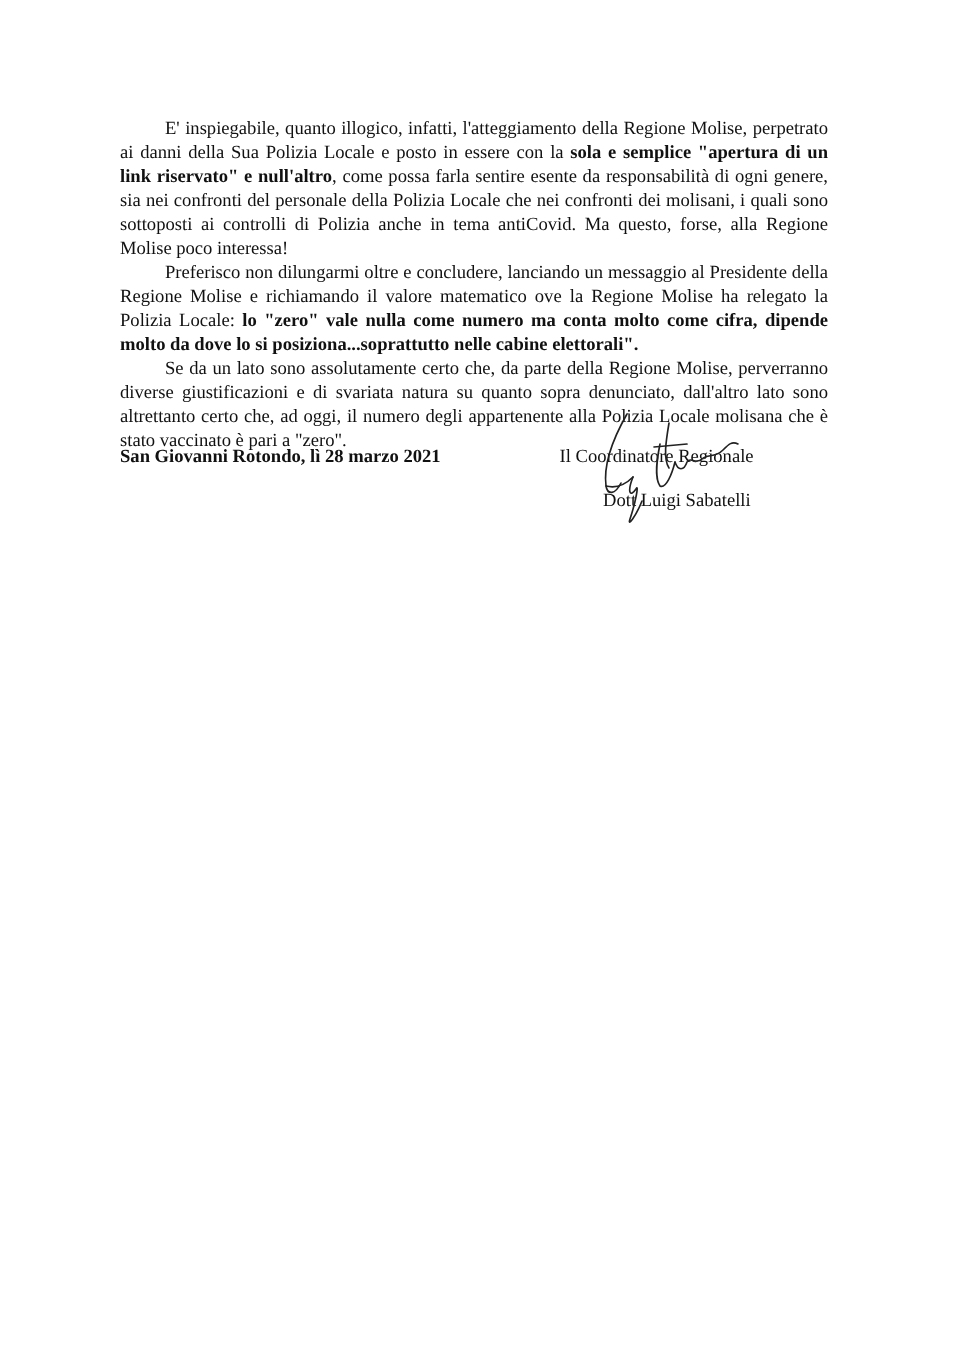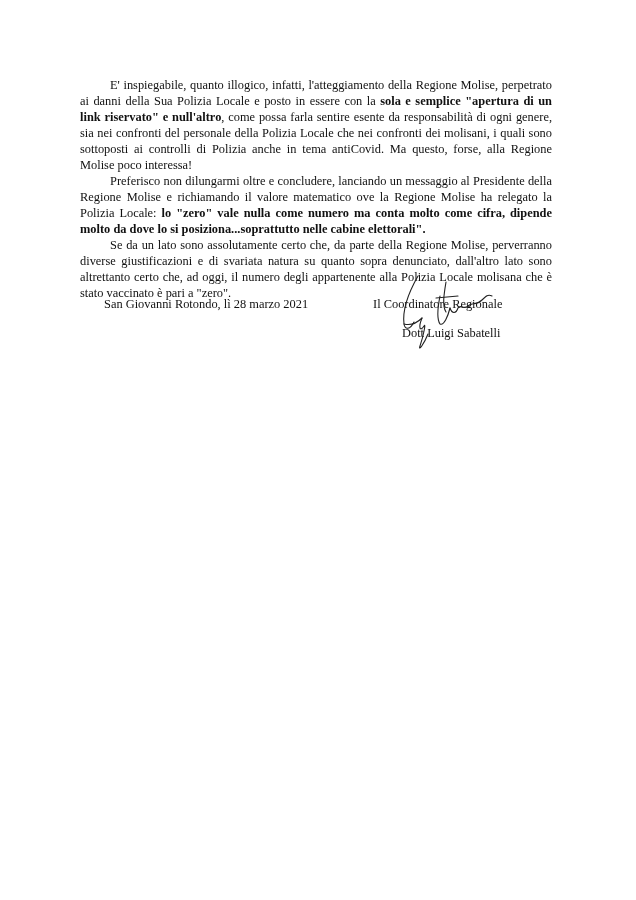--- a/index.html
+++ b/index.html
@@ -10,21 +10,21 @@
   }
   .body-text {
     position: absolute; left: 80px; top: 77px; width: 472px;
     font-size: 12.4px; line-height: 16px; text-align: justify;
   }
   .para { margin: 0; text-indent: 30px; }
   .para b { font-weight: bold; }
   .closing {
     position: absolute; top: 296px; left: 0; width: 636px; font-size: 12.4px; line-height: 16px;
   }
-  .place-date { position: absolute; left: 104px; top: 0; white-space: nowrap; }
+  .place-date { position: absolute; left: 80px; top: 0; white-space: nowrap; font-weight: bold; }
   .signer-title { position: absolute; left: 373px; top: 0; white-space: nowrap; }
   .signer-name { position: absolute; left: 402px; top: 29px; white-space: nowrap; }
   .signature { position: absolute; left: 388px; top: 272px; width: 110px; height: 82px; }
 </style>
 </head>
 <body>
 
 <div class="page">
   <div class="body-text">
     <p class="para"><span>E' inspiegabile, quanto illogico, infatti, l'atteggiamento della Regione Molise, perpetrato ai danni della Sua Polizia Locale e posto in essere con la </span><b>sola e semplice "apertura di un link riservato" e null'altro</b><span>, come possa farla sentire esente da responsabilità di ogni genere, sia nei confronti del personale della Polizia Locale che nei confronti dei molisani, i quali sono sottoposti ai controlli di Polizia anche in tema antiCovid. Ma questo, forse, alla Regione Molise poco interessa!</span></p>

